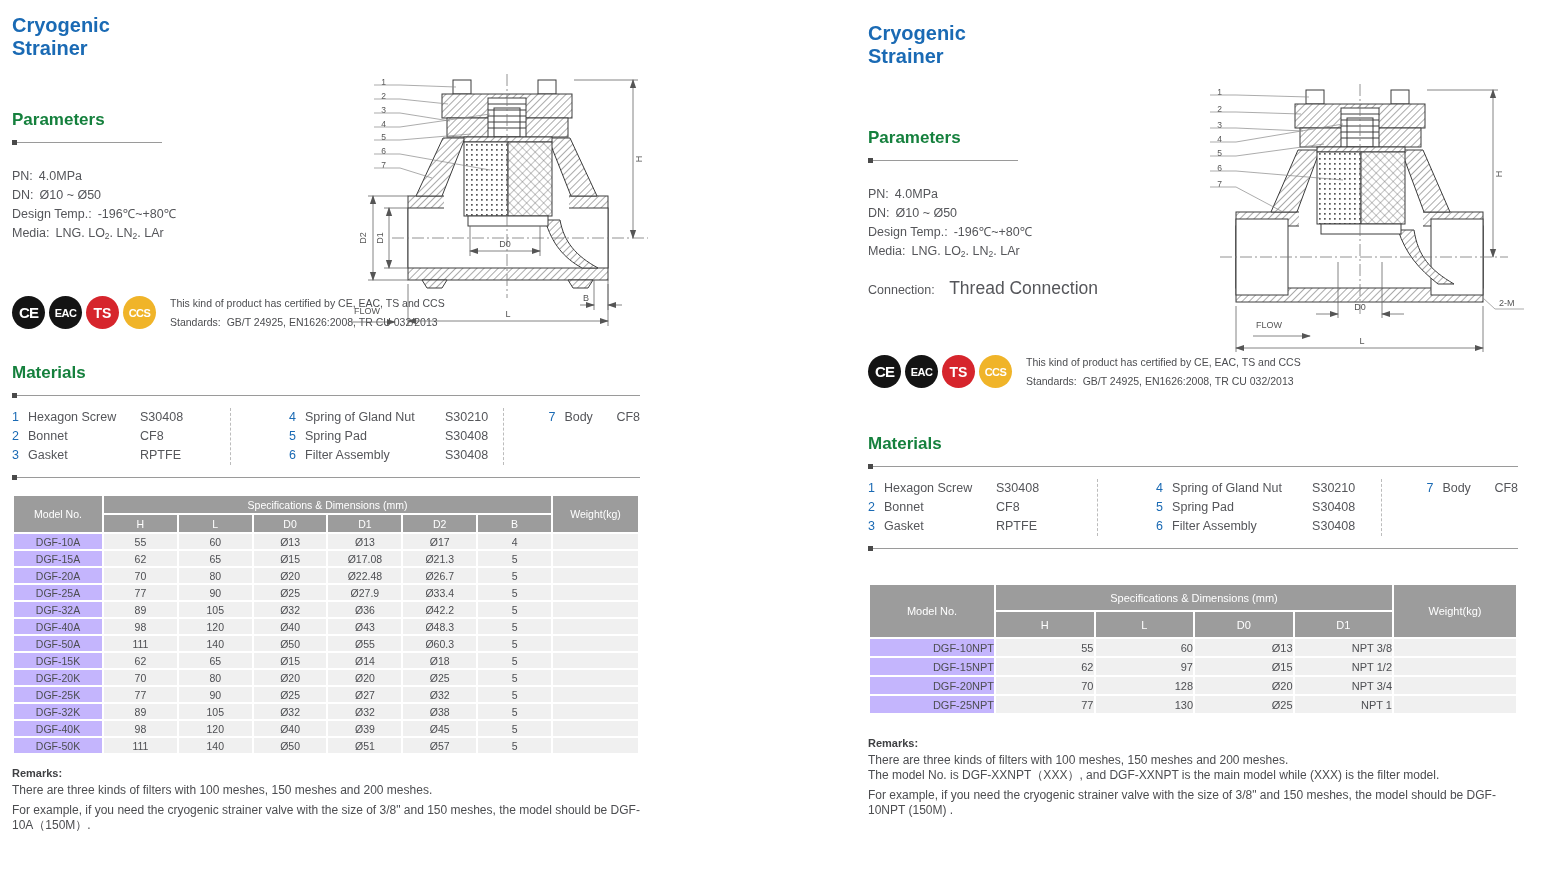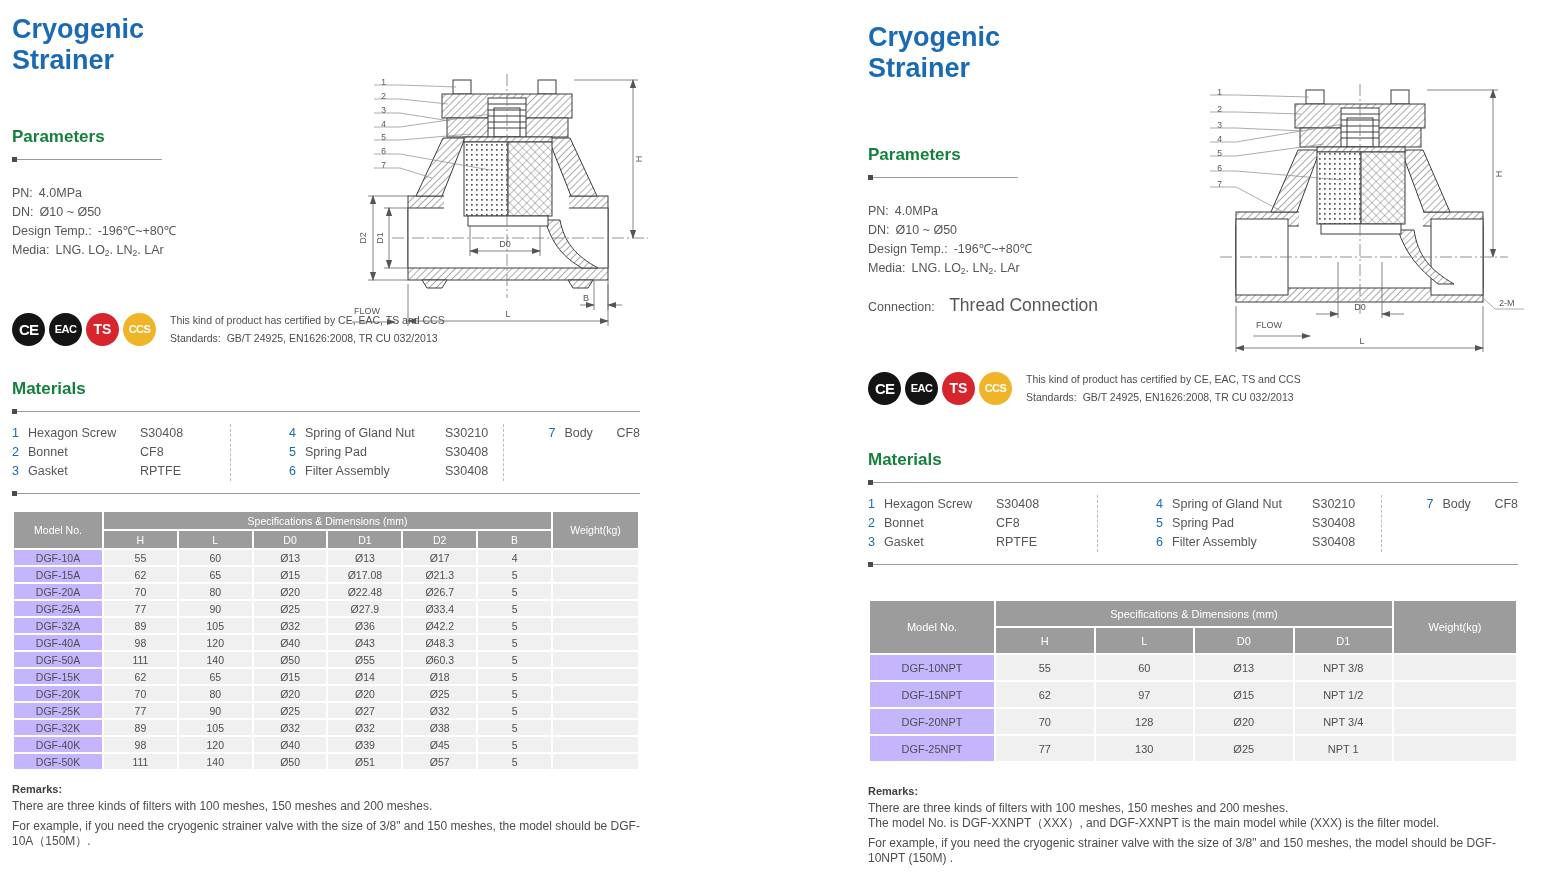--- a/index.html
+++ b/index.html
@@ -1,21 +1,21 @@
 <!DOCTYPE html>
 <html><head>
 <meta charset="utf-8">
 <style>
   html,body{margin:0;padding:0;width:1543px;height:886px;overflow:hidden;background:#ffffff;
     font-family:"Liberation Sans",sans-serif;}
   .col{position:absolute;}
   #col-left{left:12px;top:14px;width:628px;}
   #col-right{left:868px;top:22px;width:650px;}
 
-  .title{color:#1a6ab4;font-size:27px;font-weight:bold;line-height:1.16;}
+  .title{color:#1a6ab4;font-size:20px;font-weight:bold;line-height:1.16;}
   .sec-head{color:#15803d;font-size:17px;font-weight:bold;}
   #col-left .sec-head.parameters{margin-top:50px;}
   #col-right .sec-head.parameters{margin-top:60px;}
   #col-left .sec-head.materials{margin-top:32px;}
   #col-right .sec-head.materials{margin-top:44px;}
 
   .rule{border-top:1px solid #9a9a9a;position:relative;margin-top:12px;}
   .rule::before{content:"";position:absolute;left:0;top:-3px;width:5px;height:5px;background:#4a4a4a;}
   .rule-short{width:150px;margin-bottom:24px;}
   .rule-full{width:100%;}
@@ -56,21 +56,21 @@
   .spec-table td{padding:0;color:#4d4e52;}
   .td-model{background:#c4b5fd;}
   .td-val,.td-weight{background:#f0f0f0;}
   .tbl-left{width:628px;font-size:10.5px;margin-top:16px;}
   .tbl-left th{height:17px;font-size:10.5px;}
   .tbl-left td{height:15px;}
   .tbl-left .th-model{width:88px;}
   .tbl-left .th-weight{width:85px;}
   .tbl-right{width:650px;font-size:11px;margin-top:34px;}
   .tbl-right th{height:25px;}
-  .tbl-right td{height:25px;}
+  .tbl-right td{height:17px;text-align:right;}
   .tbl-right .th-model{width:124px;}
   .tbl-right .th-weight{width:122px;}
 
   .remarks{margin-top:12px;}
   #col-right .remarks{margin-top:22px;}
   .remark-head{font-size:11px;font-weight:bold;color:#3f4043;margin-bottom:4px;}
   .remark-line{font-size:12px;color:#4c4d50;line-height:15px;}
   .remark-line:last-child{margin-top:5px;}
 
   .drawing{position:absolute;}

